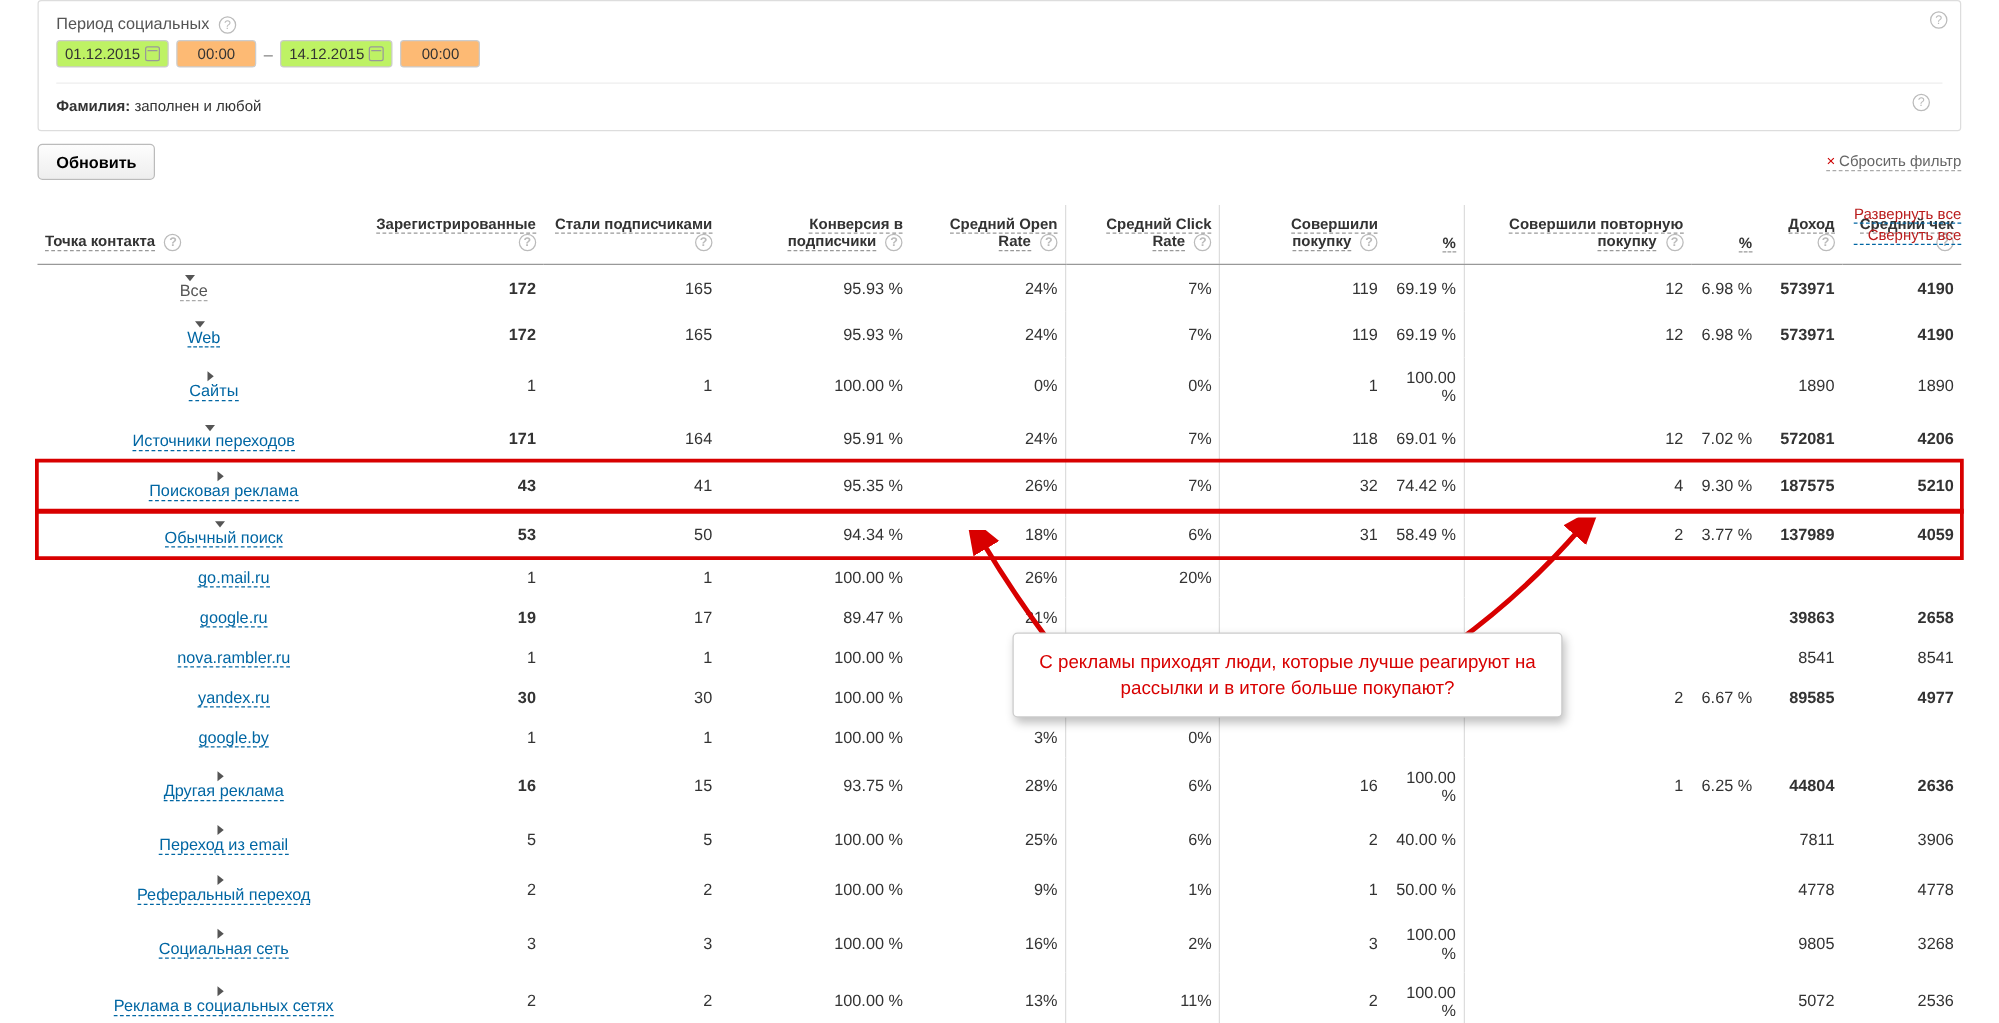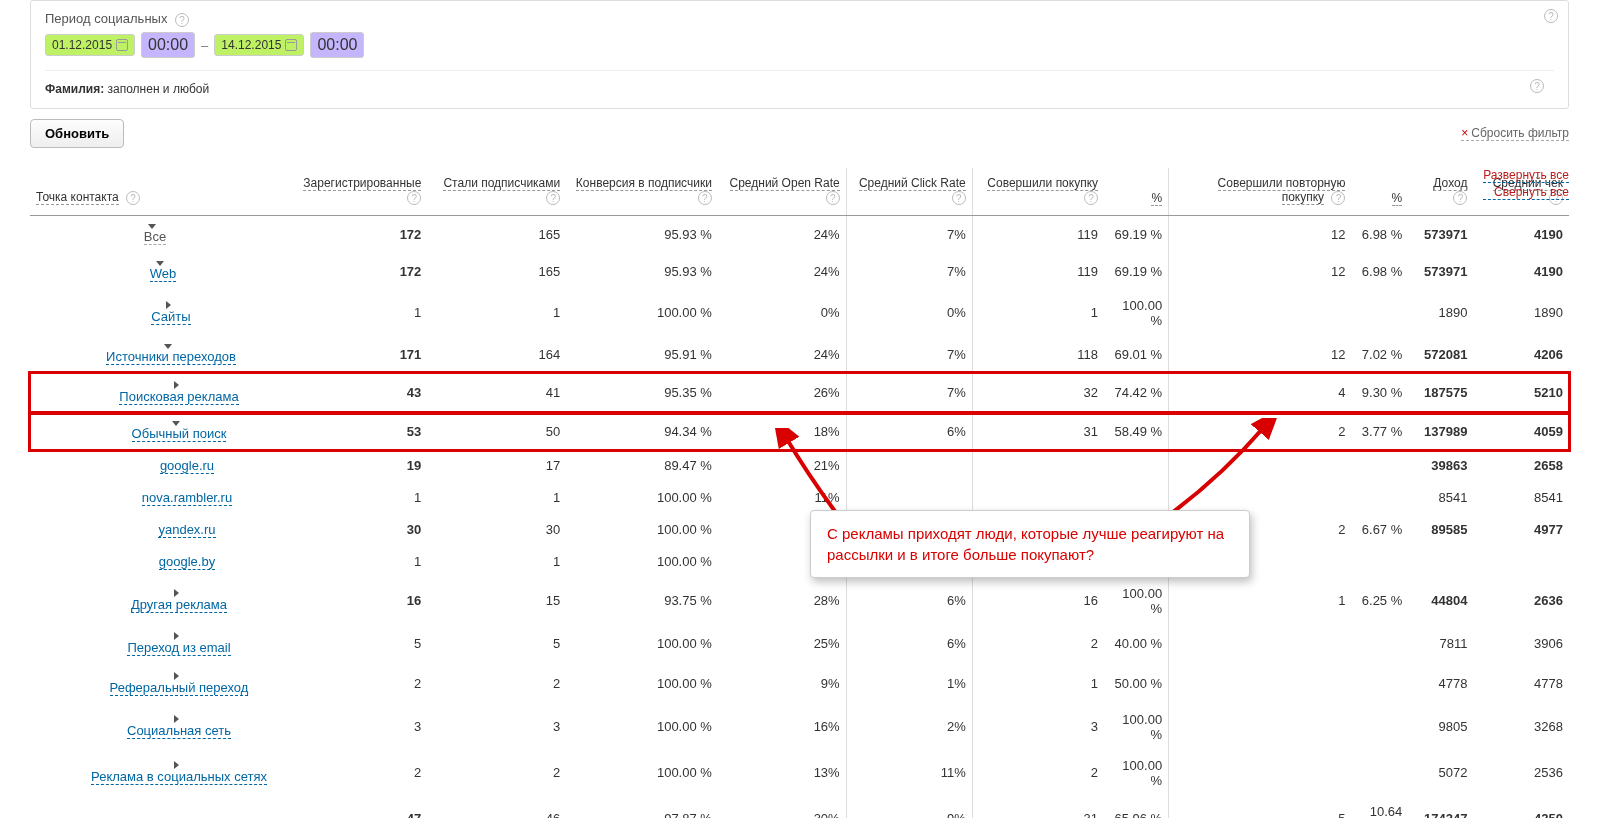--- a/index.html
+++ b/index.html
@@ -4,50 +4,50 @@
 <style>
 * { box-sizing: border-box; margin: 0; padding: 0; }
 body { font-family: Arial, Helvetica, sans-serif; font-size: 13px; color: #333; background: #fff; width: 1599px; }
 .filter-panel { border: 1px solid #ddd; border-radius: 3px; margin: 0 30px 10px 30px; padding: 10px 14px 12px 14px; position: relative; }
 .filter-label { font-size: 13px; color: #555; margin-bottom: 6px; display: inline-block; }
 .help-icon { display: inline-block; width: 14px; height: 14px; border: 1px solid #bbb; border-radius: 50%; font-size: 10px; color: #bbb; text-align: center; line-height: 14px; margin-left: 4px; vertical-align: middle; cursor: help; }
 .date-row { display: flex; align-items: center; gap: 6px; }
 .date-input { display: inline-flex; align-items: center; border: 1px solid #ccc; border-radius: 3px; padding: 3px 6px; background: #bef264; font-size: 12px; }
 .cal-icon { width: 12px; height: 12px; border: 1px solid #999; border-radius: 2px; margin-left: 4px; position: relative; }
 .cal-icon::before { content: ""; position: absolute; top: 2px; left: 1px; right: 1px; height: 1px; background: #999; }
-.time-input { border: 1px solid #ccc; border-radius: 3px; padding: 3px 6px; font-size: 16px; background: #c4b5fd; }
+.time-input { border: 1px solid #ccc; border-radius: 3px; padding: 3px 16px; font-size: 12px; background: #fdba74; }
 .dash { color: #777; }
 .filter-panel .top-right-help { position: absolute; right: 10px; top: 8px; }
 .family-row { border-top: 1px solid #eee; margin-top: 12px; padding: 10px 0 0 0; position: relative; }
 .family-text { font-size: 12px; }
 .family-text b { font-weight: bold; }
 .action-row { margin: 10px 30px 0 30px; display: flex; align-items: center; }
 .refresh-btn { border: 1px solid #bbb; border-radius: 4px; background: linear-gradient(#fdfdfd,#eee); padding: 6px 14px; font-size: 13px; font-weight: bold; cursor: pointer; }
 .reset-link { margin-left: auto; font-size: 12px; color: #666; text-decoration: none; border-bottom: 1px dashed #aaa; }
 .reset-x { color: #c00; margin-right: 3px; }
 .table-wrap { margin: 20px 30px 0 30px; position: relative; }
 .expand-links { position: absolute; right: 0; top: 0; text-align: right; font-size: 12px; }
 .expand-links a { color: #b91c1c; text-decoration: none; border-bottom: 1px dashed #0066a3; display: block; margin-bottom: 2px; }
 table { width: 100%; border-collapse: collapse; }
-thead th { text-align: right; font-size: 12px; font-weight: normal; color: #333; padding: 8px 6px 10px 6px; vertical-align: bottom; border-bottom: 1px solid #999; }
+thead th { text-align: right; font-size: 12px; font-weight: bold; color: #333; padding: 8px 6px 10px 6px; vertical-align: bottom; border-bottom: 1px solid #999; }
 thead th:first-child { text-align: left; width: 250px; }
 thead th .label { border-bottom: 1px dashed #999; cursor: help; }
 tbody td { padding: 8px 6px; text-align: right; font-size: 13px; vertical-align: middle; }
 tbody td:first-child { text-align: left; }
 .tree-cell { display: flex; align-items: center; flex-direction: column; }
 .arrow { display: inline-block; width: 0; height: 0; margin-right: 6px; }
 .arrow.right { border-top: 4px solid transparent; border-bottom: 4px solid transparent; border-left: 5px solid #555; }
 .arrow.down { border-left: 4px solid transparent; border-right: 4px solid transparent; border-top: 5px solid #555; }
 .link { color: #0066a3; border-bottom: 1px dashed #0066a3; text-decoration: none; cursor: pointer; }
 .plain { color: #555; border-bottom: 1px dashed #aaa; }
 .bold { font-weight: bold; }
 .ind0 { padding-left: 0; } .ind1 { padding-left: 16px; text-align: center; } .ind2 { padding-left: 32px; } .ind3 { padding-left: 48px; } .ind4 { padding-left: 64px; }
 .highlight-border { outline: 3px solid #d80000; outline-offset: -1px; }
 .sep-left { border-left: 1px solid #ddd; }
-.callout { position: absolute; left: 780px; top: 342px; width: 440px; background: #fff; border: 1px solid #ccc; border-radius: 4px; padding: 12px 16px; font-size: 15px; color: #d80000; box-shadow: 2px 4px 8px rgba(0,0,0,0.25); line-height: 1.4; z-index: 10; }
+.callout { position: absolute; left: 780px; top: 342px; width: 440px; background: #fff; border: 1px solid #ccc; border-radius: 4px; padding: 12px 16px; font-size: 15px; color: #d80000; box-shadow: 2px 4px 8px rgba(0,0,0,0.25); line-height: 1.4; z-index: 10; text-align: center; }
 .arrow-svg { position: absolute; pointer-events: none; z-index: 9; }
 </style>
 </head>
 <body>
 
 <div class="filter-panel">
   <span class="help-icon top-right-help">?</span>
   <div>
     <span class="filter-label">Период социальных</span>
     <span class="help-icon">?</span>
@@ -209,20 +209,38 @@
           <td class="sep-left">31</td>
           <td>58.49 %</td>
           <td class="sep-left">2</td>
           <td>3.77 %</td>
           <td class="bold">137989</td>
           <td class="bold">4059</td>
         </tr>
         <tr>
           <td>
             <div class="tree-cell ind4">
+              <span class="link">go.mail.ru</span>
+            </div>
+          </td>
+          <td>1</td>
+          <td>1</td>
+          <td>100.00 %</td>
+          <td>26%</td>
+          <td class="sep-left">20%</td>
+          <td class="sep-left"></td>
+          <td></td>
+          <td class="sep-left"></td>
+          <td></td>
+          <td></td>
+          <td></td>
+        </tr>
+        <tr>
+          <td>
+            <div class="tree-cell ind4">
               <span class="link">google.ru</span>
             </div>
           </td>
           <td class="bold">19</td>
           <td>17</td>
           <td>89.47 %</td>
           <td>21%</td>
           <td class="sep-left"></td>
           <td class="sep-left"></td>
           <td></td>

